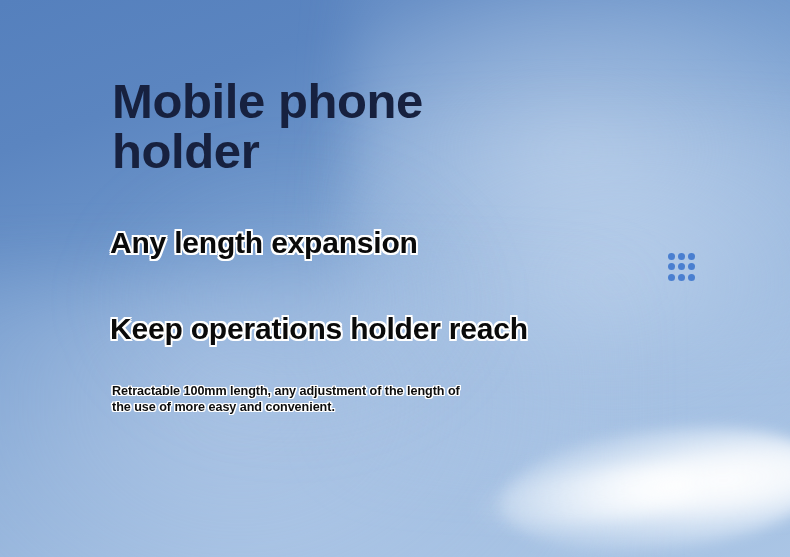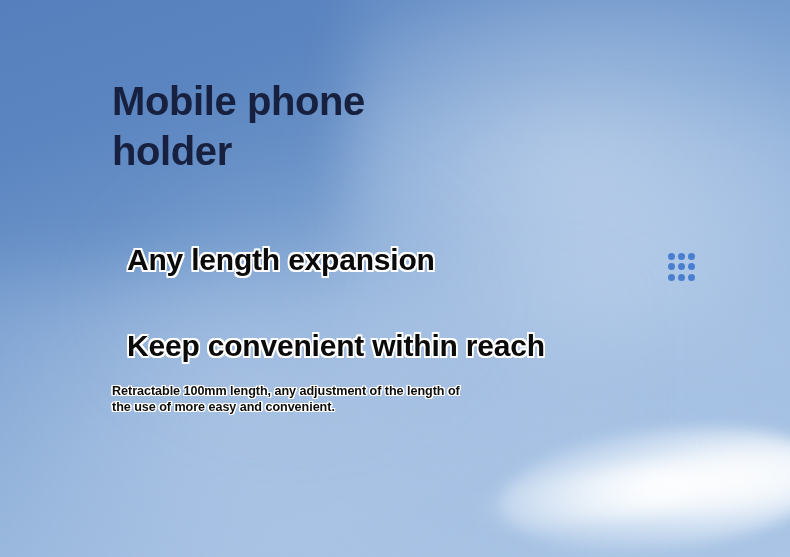--- a/index.html
+++ b/index.html
@@ -111,32 +111,32 @@
   .content {
     position: absolute;
     inset: 0;
   }
 
   .product-title {
     position: absolute;
     left: 112px;
     top: 76px;
     margin: 0;
-    font-size: 40px;
+    font-size: 49px;
     line-height: 50px;
     font-weight: 700;
     letter-spacing: -0.4px;
     color: #17213f;
     white-space: pre-line;
   }
 
   .headline {
     position: absolute;
     left: 110px;
-    margin: 17px;
+    margin: 0;
     font-size: 30px;
     font-weight: 700;
     letter-spacing: -0.2px;
     color: #0a0a0a;
     -webkit-text-stroke: 0;
     text-shadow:
       -1.6px -1.6px 0 #ffffff,
        1.6px -1.6px 0 #ffffff,
       -1.6px  1.6px 0 #ffffff,
        1.6px  1.6px 0 #ffffff,
@@ -202,21 +202,21 @@
   <div class="cloud-streak-tail"></div>
   <div class="cloud-streak"></div>
 
   <div class="content">
 
     <h1 class="product-title">Mobile phone
 holder</h1>
 
     <p class="headline headline-1">Any length expansion</p>
 
-    <p class="headline headline-2">Keep convenient within reach</p>
+    <p class="headline headline-2">Keep operations holder reach</p>
 
     <p class="description">Retractable 100mm length, any adjustment of the length of
 the use of more easy and convenient.</p>
 
     <div class="dot-grid">
       <span class="dot"></span>
       <span class="dot"></span>
       <span class="dot"></span>
       <span class="dot"></span>
       <span class="dot"></span>

